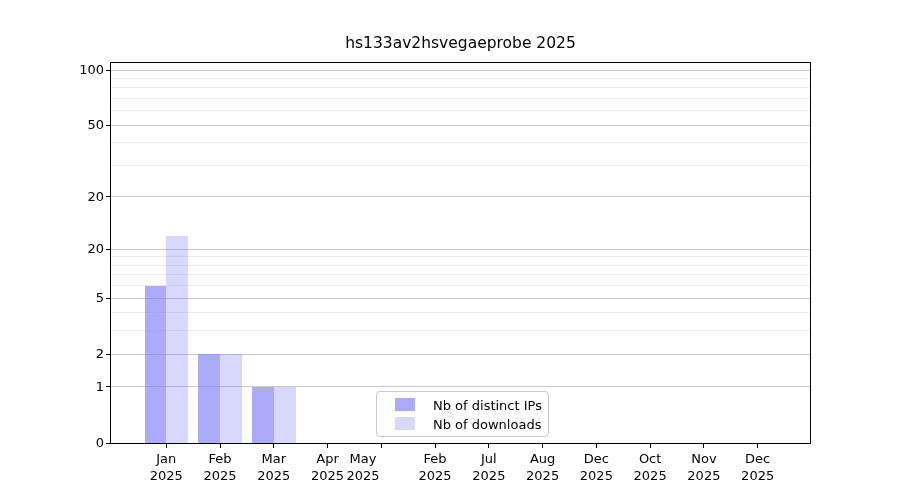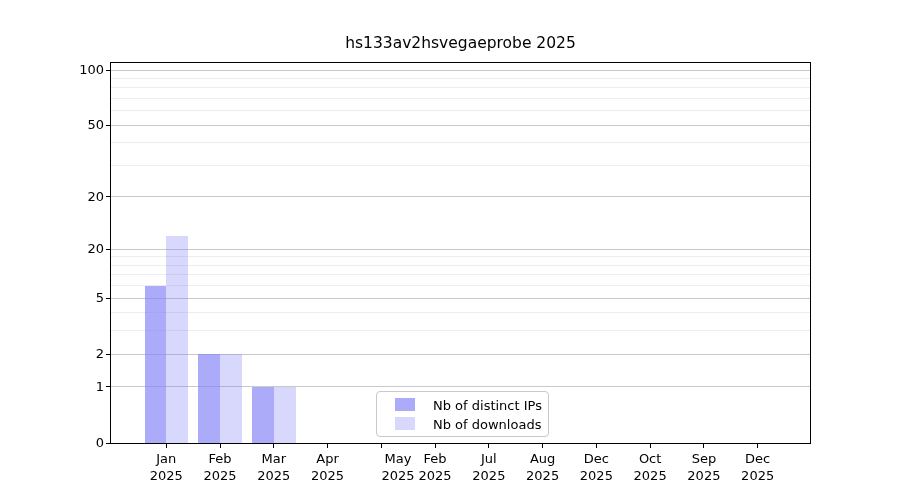--- a/index.html
+++ b/index.html
@@ -91,21 +91,21 @@
       <div class="xlab" style="left: 242.82px;">
         <div>Mar</div>
         <div>2025</div>
       </div>
       <div class="xtickmark" style="left: 327.08px;"></div>
       <div class="xlab" style="left: 296.58px;">
         <div>Apr</div>
         <div>2025</div>
       </div>
       <div class="xtickmark" style="left: 380.84px;"></div>
-      <div class="xlab" style="left: 367px;">
+      <div class="xlab" style="left: 332px;">
         <div>May</div>
         <div>2025</div>
       </div>
       <div class="xtickmark" style="left: 434.6px;"></div>
       <div class="xlab" style="left: 404.1px;">
         <div>Feb</div>
         <div>2025</div>
       </div>
       <div class="xtickmark" style="left: 488.36px;"></div>
       <div class="xlab" style="left: 457.86px;">
@@ -122,21 +122,21 @@
         <div>Dec</div>
         <div>2025</div>
       </div>
       <div class="xtickmark" style="left: 649.64px;"></div>
       <div class="xlab" style="left: 619.14px;">
         <div>Oct</div>
         <div>2025</div>
       </div>
       <div class="xtickmark" style="left: 703.4px;"></div>
       <div class="xlab" style="left: 672.9px;">
-        <div>Sep</div>
+        <div>Nov</div>
         <div>2025</div>
       </div>
       <div class="xtickmark" style="left: 757.16px;"></div>
       <div class="xlab" style="left: 726.66px;">
         <div>Dec</div>
         <div>2025</div>
       </div>
     </div>
 
   <div class="legend">

